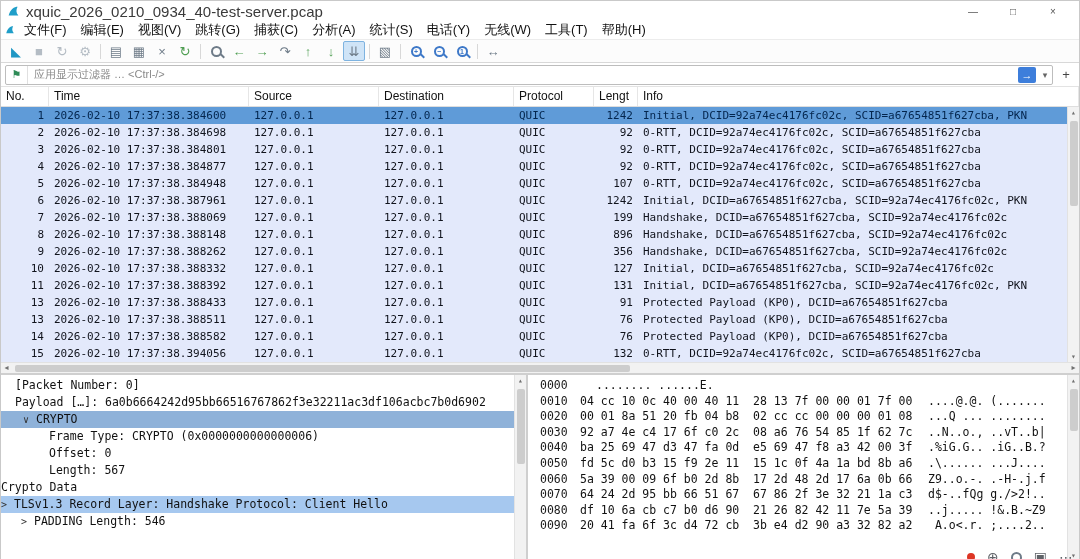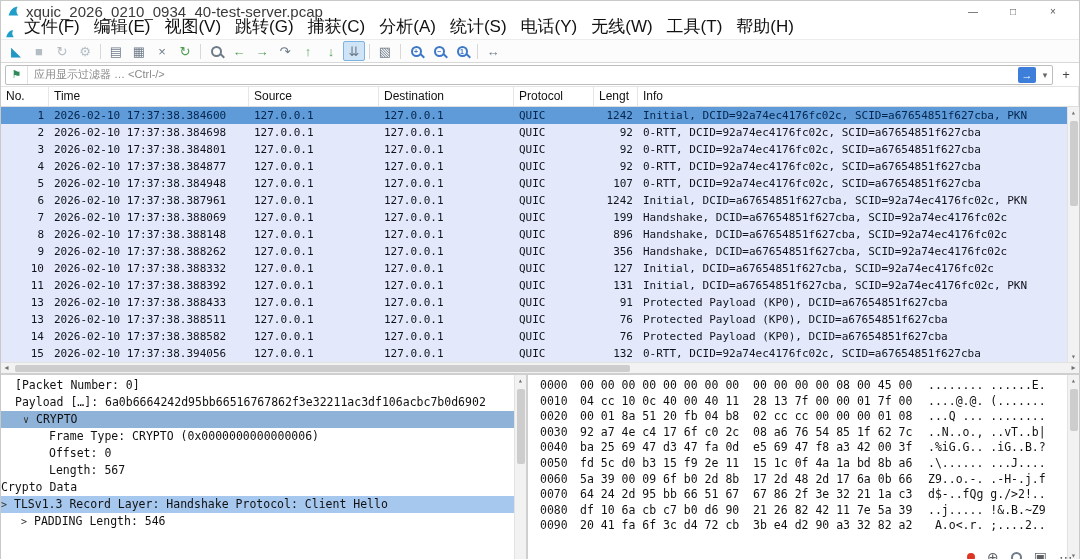--- a/index.html
+++ b/index.html
@@ -8,21 +8,21 @@
   .app{position:relative;width:1080px;height:559px;border:1px solid #c9c9c9;background:#fff}
 
   
   .titlebar{height:20px;display:flex;align-items:center;gap:6px;padding:0 6px;background:#fff}
   .titlebar .title{font-size:15px;color:#3a3a3a;white-space:nowrap}
   .win-controls{margin-left:auto;display:flex;gap:0;color:#555}
   .win-btn{width:40px;height:20px;display:flex;align-items:center;justify-content:center;font-size:10px}
   .fin-svg{width:13px;height:13px;flex:0 0 auto}
 
   
-  .menubar{height:18px;display:flex;align-items:flex-end;padding:0 4px;font-size:17px;background:#fff}
+  .menubar{height:18px;display:flex;align-items:center;padding:0 4px;font-size:13px;background:#fff}
   .menu-item{padding:1px 7px;white-space:nowrap}
 
   
   .toolbar{height:24px;display:flex;align-items:center;gap:1px;padding:0 4px;background:#fcfcfc;
     border-top:1px solid #ececec;border-bottom:1px solid #d8d8d8}
   .tbtn{min-width:22px;height:20px;display:flex;align-items:center;justify-content:center;
     font-size:13px;border-radius:2px;border:1px solid transparent}
   .tbtn.pressed{background:#cfe4f7;border:1px solid #7eb3e0}
   .sep{width:1px;height:15px;background:#d8d8d8;margin:0 3px}
   .teal{color:#2097c4}.gray{color:#6e7b88}.dis{color:#b4bcc4}.green{color:#4f9e52}
@@ -363,21 +363,21 @@
       <div class="d-hscroll">
         <span class="sb-arrow" style="left:0;top:0;width:11px;line-height:11px">◂</span>
         <div class="thumb" style="left:14px;top:2px;height:7px;width:300px"></div>
         <span class="sb-arrow" style="right:0;top:0;width:11px;line-height:11px">▸</span>
       </div>
       <div class="corner"></div>
     </div>
 
     <div class="hex-pane">
       <div class="h-rows">
-        <div class="hrow"><span class="off">0000</span><span class="hx">00 00 00 00 00 00 00 00  00 00 00 00 08 00 45 00</span><span class="as">........ ......E.</span></div>
+        <div class="hrow"><span class="off">0000</span><span class="as">........ ......E.</span></div>
         <div class="hrow"><span class="off">0010</span><span class="hx">04 cc 10 0c 40 00 40 11  28 13 7f 00 00 01 7f 00</span><span class="as">....@.@. (.......</span></div>
         <div class="hrow"><span class="off">0020</span><span class="hx">00 01 8a 51 20 fb 04 b8  02 cc cc 00 00 00 01 08</span><span class="as">...Q ... ........</span></div>
         <div class="hrow"><span class="off">0030</span><span class="hx">92 a7 4e c4 17 6f c0 2c  08 a6 76 54 85 1f 62 7c</span><span class="as">..N..o., ..vT..b|</span></div>
         <div class="hrow"><span class="off">0040</span><span class="hx">ba 25 69 47 d3 47 fa 0d  e5 69 47 f8 a3 42 00 3f</span><span class="as">.%iG.G.. .iG..B.?</span></div>
         <div class="hrow"><span class="off">0050</span><span class="hx">fd 5c d0 b3 15 f9 2e 11  15 1c 0f 4a 1a bd 8b a6</span><span class="as">.\...... ...J....</span></div>
         <div class="hrow"><span class="off">0060</span><span class="hx">5a 39 00 09 6f b0 2d 8b  17 2d 48 2d 17 6a 0b 66</span><span class="as">Z9..o.-. .-H-.j.f</span></div>
         <div class="hrow"><span class="off">0070</span><span class="hx">64 24 2d 95 bb 66 51 67  67 86 2f 3e 32 21 1a c3</span><span class="as">d$-..fQg g./&gt;2!..</span></div>
         <div class="hrow"><span class="off">0080</span><span class="hx">df 10 6a cb c7 b0 d6 90  21 26 82 42 11 7e 5a 39</span><span class="as">..j..... !&amp;.B.~Z9</span></div>
         <div class="hrow"><span class="off">0090</span><span class="hx">20 41 fa 6f 3c d4 72 cb  3b e4 d2 90 a3 32 82 a2</span><span class="as"> A.o&lt;.r. ;....2..</span></div>
       </div>

